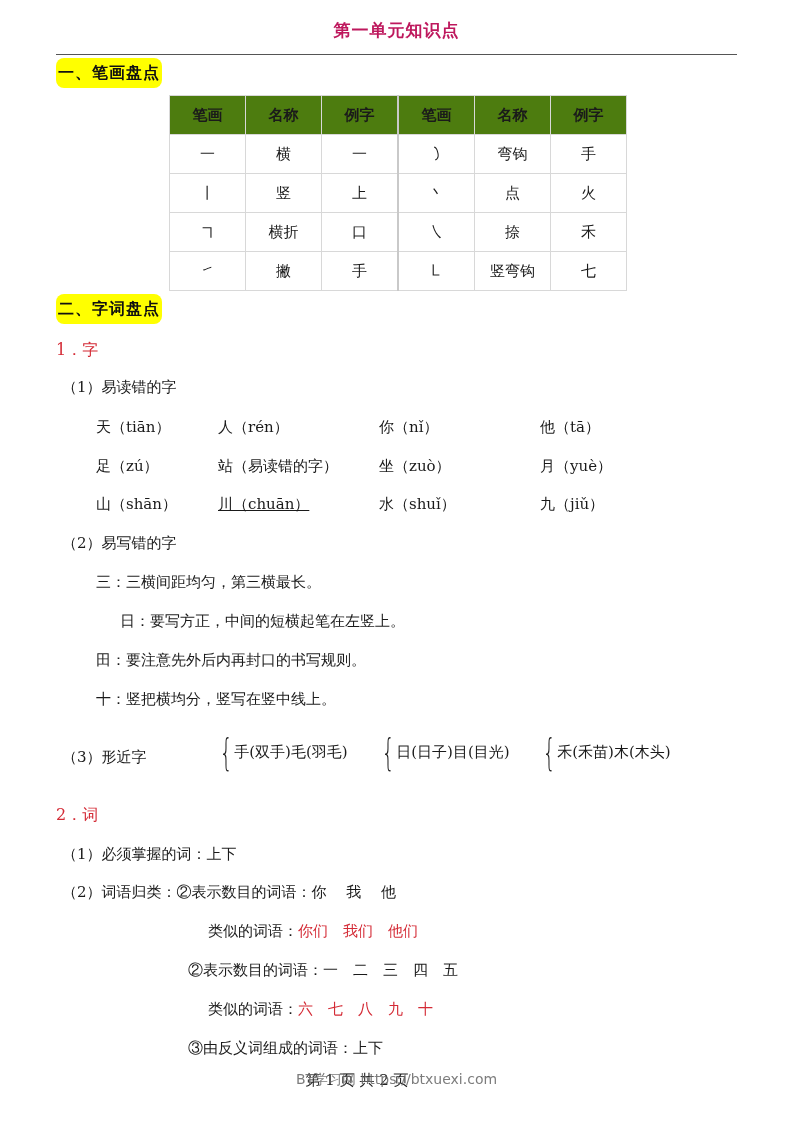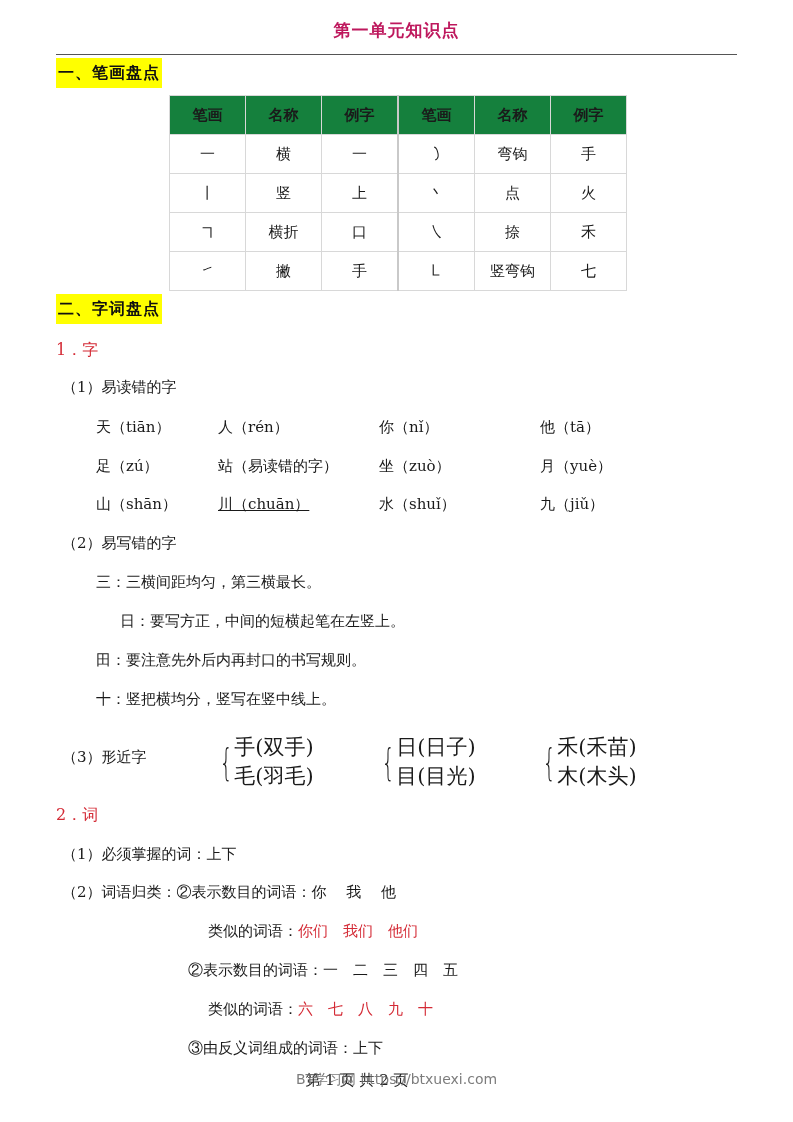--- a/index.html
+++ b/index.html
@@ -2,35 +2,35 @@
 <html><head>
 <meta charset="utf-8">
 <style>
   html, body { margin: 0; padding: 0; background: #fff; }
   body { width: 793px; height: 1122px; position: relative; overflow: hidden;
          font-family: "DejaVu Serif", "Liberation Serif", serif; color: #1a1a1a; }
   .title { position: absolute; top: 19px; left: 0; width: 793px; text-align: center;
            font-size: 17px; font-weight: bold; color: #be185d; letter-spacing: 1px; }
   .rule { position: absolute; top: 54px; left: 56px; width: 681px; height: 1px; background: #555; }
   .hl { position: absolute; background: #ffff00; font-weight: bold; font-size: 16px;
-        padding: 3px 2px; color: #111; letter-spacing: 1px; }
+        padding: 3px 2px; color: #111; letter-spacing: 1px; border-radius: 8px; }
   .h1 { top: 58px; left: 56px; height: 24px; line-height: 24px; }
   .h2 { top: 294px; left: 56px; height: 24px; line-height: 24px; }
   table.strokes { position: absolute; top: 95px; left: 169px; border-collapse: collapse; font-size: 15px; }
   table.strokes td, table.strokes th { border: 1px solid #d8d8d8; width: 75px; height: 38px;
         text-align: center; padding: 0; }
-  table.strokes th { background: #15803d; font-weight: bold; height: 38px; margin-top: 44px; }
+  table.strokes th { background: #4d7c0f; font-weight: bold; height: 38px; margin-top: 44px; }
   table.strokes .sep { border-left: 2px solid #c9c9c9; }
   .line { position: absolute; font-size: 15px; white-space: nowrap; }
   .red { color: #d42b36; }
   .sub { font-size: 16px; }
   .brace-group { position: absolute; top: 733px; display: flex; align-items: center; }
   .brace { font-size: 38px; line-height: 38px; font-family: "DejaVu Sans", sans-serif; font-weight: 200;
            color: #222; transform: scaleX(0.55); margin-right: -4px; }
-  .brace-items { display: flex; flex-direction: column; font-size: 21px; line-height: 29px; }
+  .brace-items { display: flex; font-size: 15px; line-height: 29px; }
   .footer { position: absolute; top: 1071px; left: 0; width: 714px; text-align: center; font-size: 15px; color: #222; }
   .watermark { position: absolute; top: 1071px; left: 0; width: 793px; text-align: center;
                font-family: "DejaVu Sans", sans-serif; font-size: 14px; color: #666; opacity: 0.85; }
 </style>
 </head>
 <body>
 
 <div class="title">第一单元知识点</div>
 <div class="rule"></div>
 

